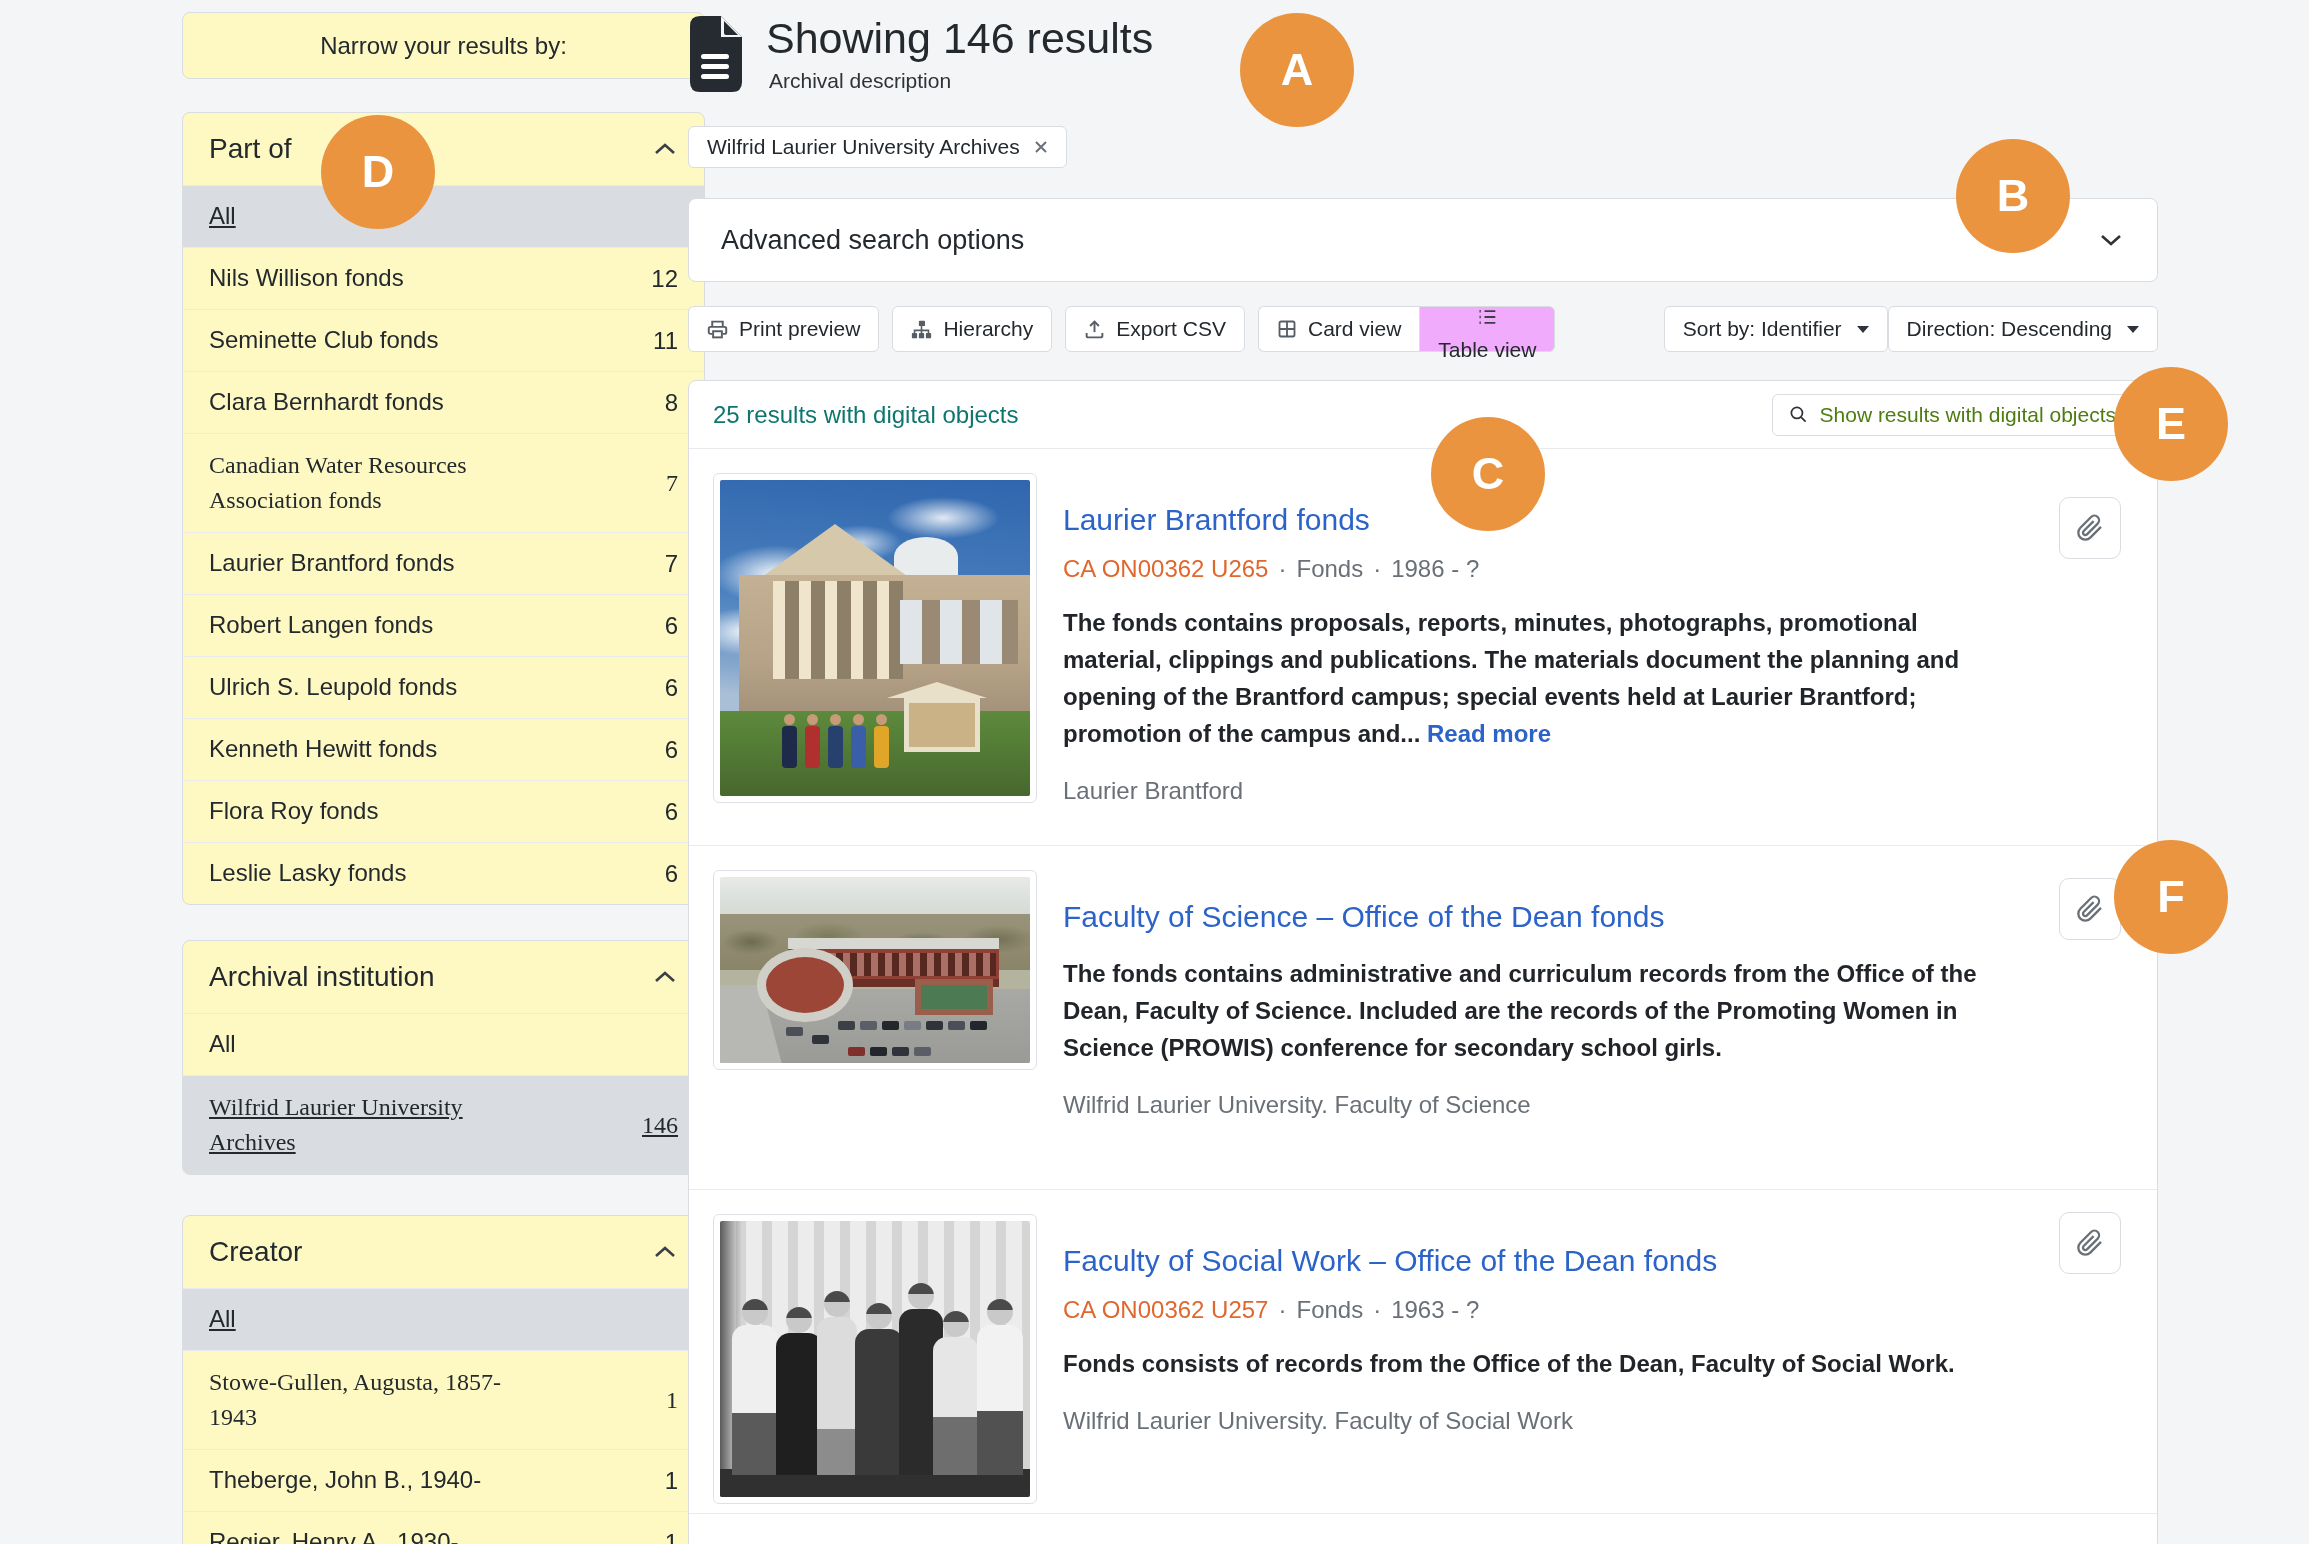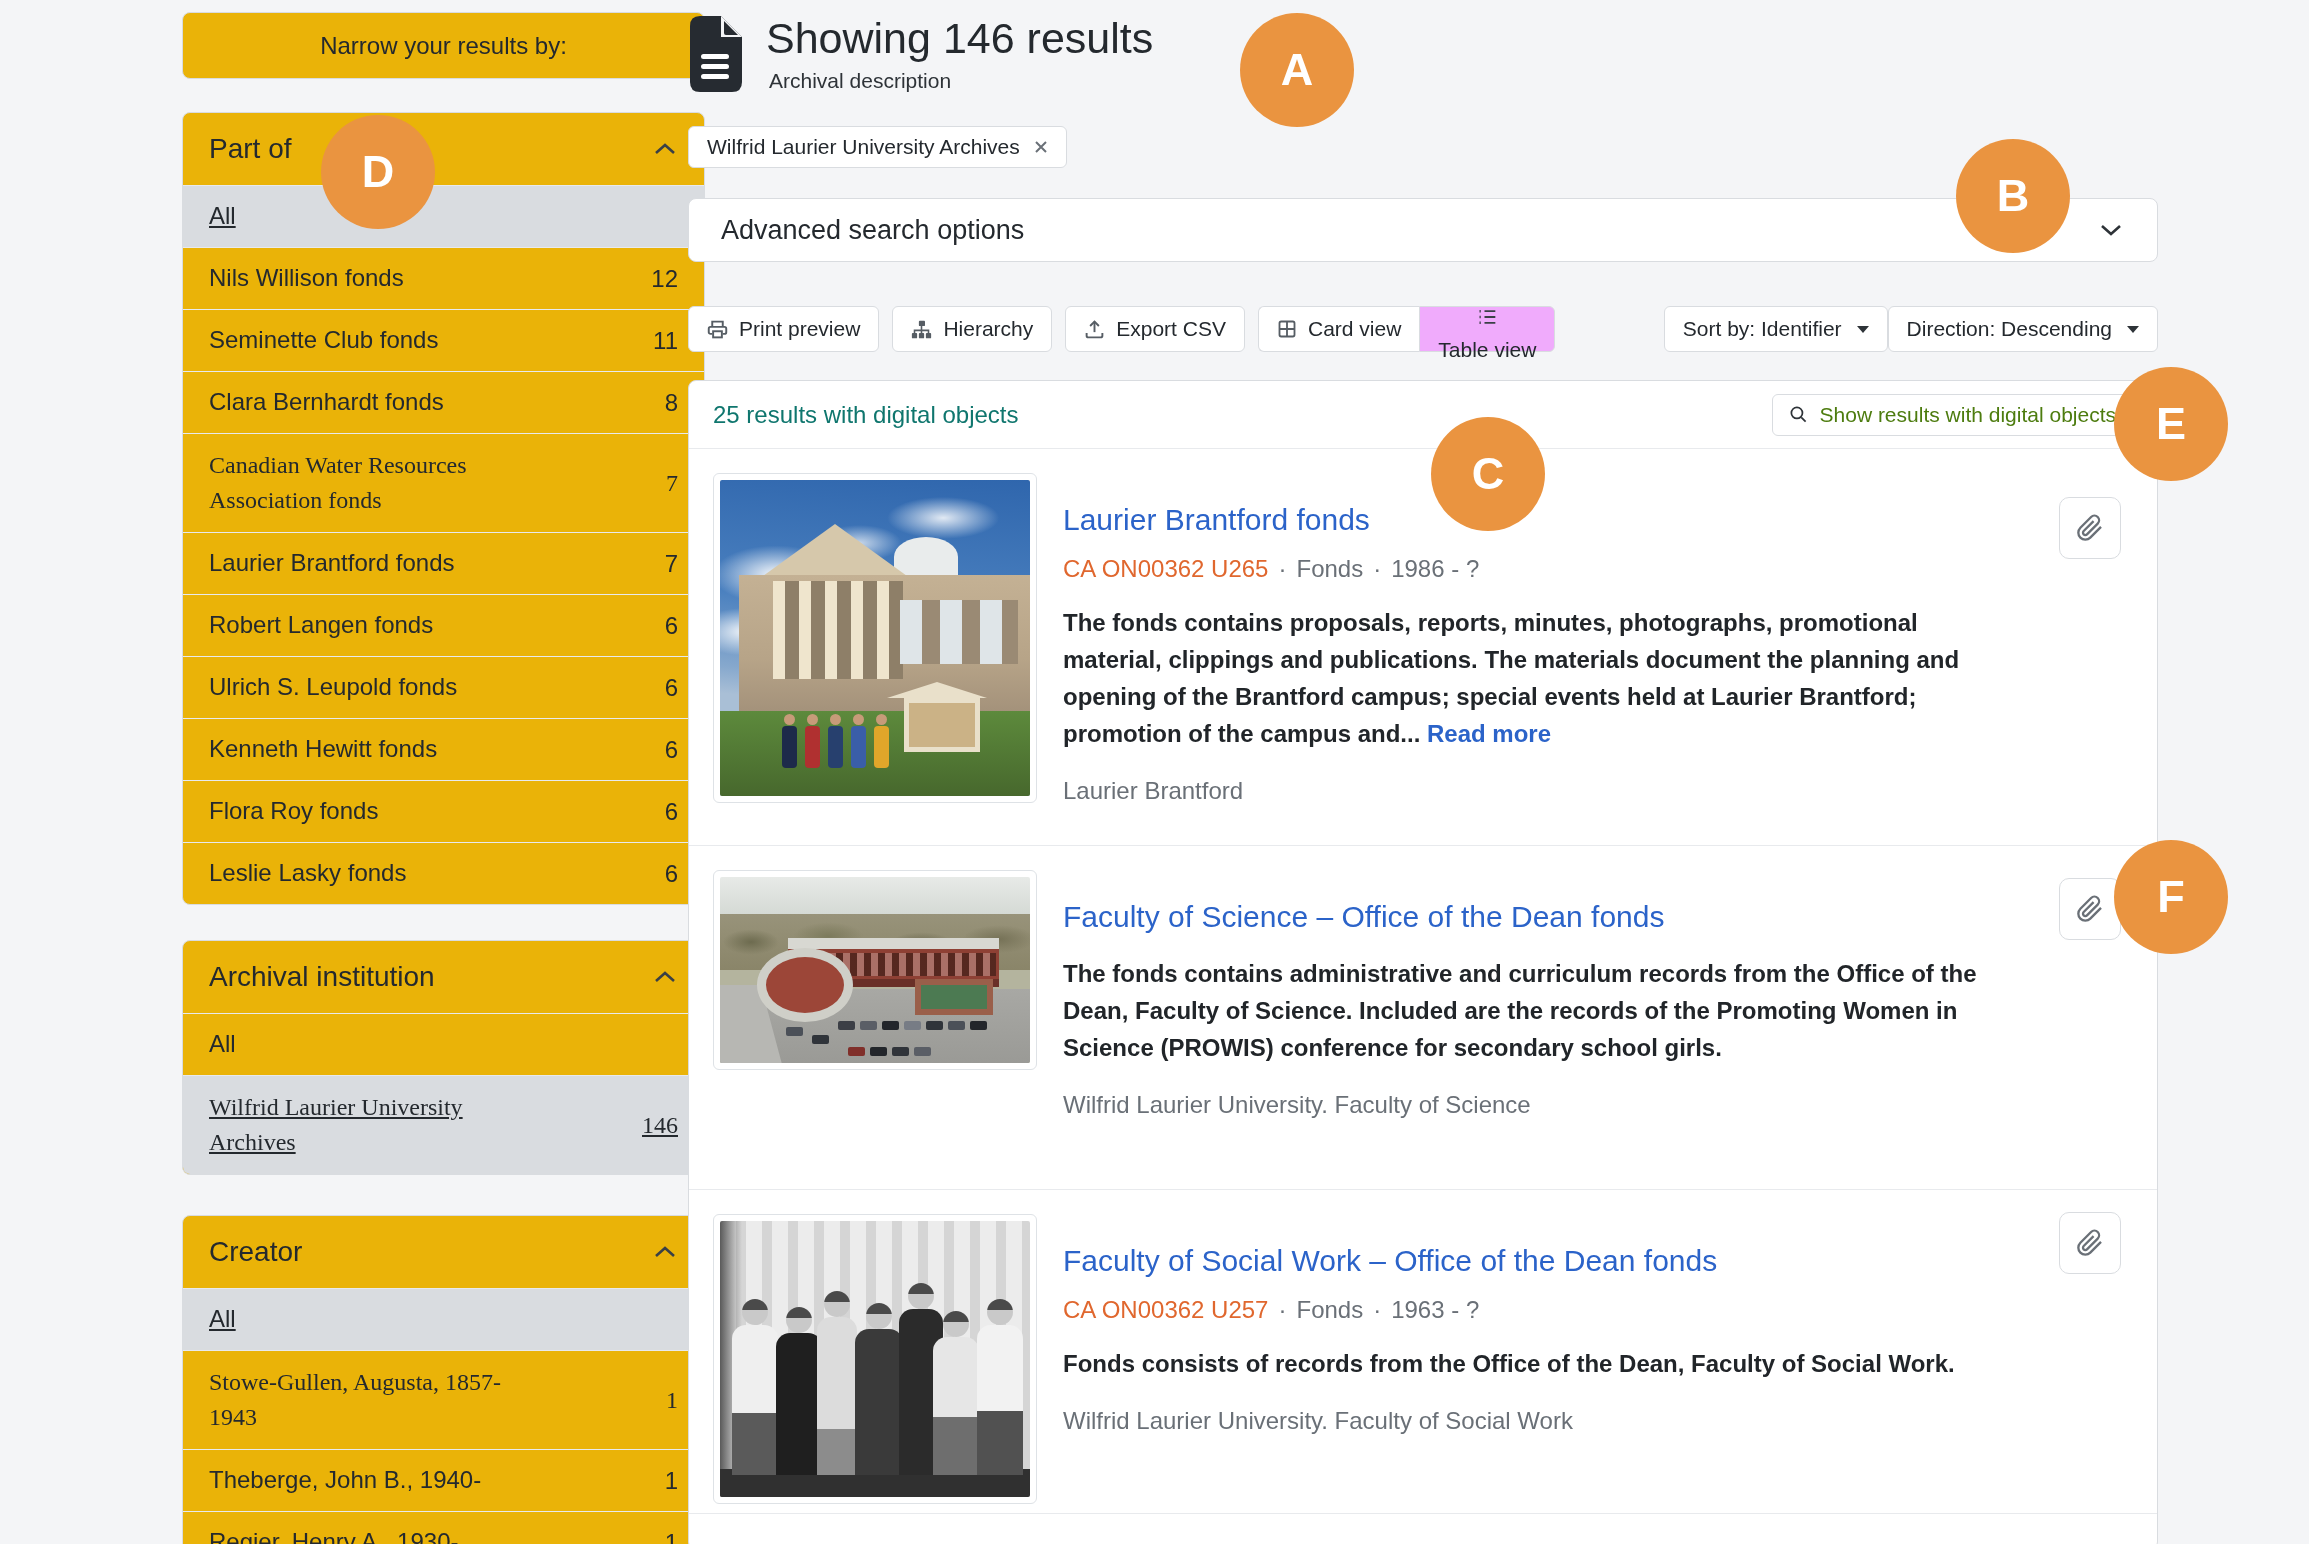--- a/index.html
+++ b/index.html
@@ -1,21 +1,21 @@
 <!DOCTYPE html>
 <html><head>
 <meta charset="utf-8">
 <style>
   * { margin:0; padding:0; box-sizing:border-box; }
   html,body { width:2309px; height:1544px; }
   body { font-family:"Liberation Sans", sans-serif; background:#f4f5f7; color:#24292e; }
   .page { position:relative; width:2309px; height:1544px; overflow:hidden; }
 
   
-  .side-card { position:absolute; left:182px; width:523px; background:#eab308;
+  .side-card { position:absolute; left:182px; width:523px; background:#fef9c3;
                border:1px solid #d9dce0; border-radius:8px; overflow:hidden; }
   .narrow-card { top:12px; height:67px; display:flex; align-items:center; justify-content:center;
                  font-size:24px; color:#24292e; }
   .facet-header { display:flex; align-items:center; justify-content:space-between;
                   padding:0 26px; height:72px; font-size:28px; color:#24292e; }
   .facet-row { display:flex; align-items:center; justify-content:space-between; gap:16px;
                padding:0 26px; min-height:62px; border-top:1px solid #e8eaed;
                font-size:24px; color:#24292e; cursor:pointer; }
   .facet-row.tall { min-height:99px; padding-top:13px; padding-bottom:13px;font-family:Liberation Serif, serif; }
   .facet-row.selected { background:#d9dce0; }
@@ -25,21 +25,21 @@
 
   
   .doc-icon { position:absolute; left:688px; top:16px; }
   .page-title { position:absolute; left:766px; top:14px; font-size:43px; font-weight:500; color:#24292e; }
   .page-subtitle { position:absolute; left:769px; top:69px; font-size:21px; color:#2e3338; }
   .filter-tag { position:absolute; left:688px; top:126px; height:42px; background:#fff;
                 border:1px solid #d9dce0; border-radius:6px; display:inline-flex; align-items:center;
                 gap:14px; padding:0 18px; font-size:21px; color:#24292e; }
   .filter-tag .xbtn { display:flex; cursor:pointer; }
 
-  .adv-panel { position:absolute; left:688px; top:198px; width:1470px; height:64px; background:#fff;
+  .adv-panel { position:absolute; left:688px; top:198px; width:1470px; height:84px; background:#fff;
                border:1px solid #d9dce0; border-radius:8px; display:flex; align-items:center;
                justify-content:space-between; padding:0 32px; cursor:pointer; }
   .adv-panel .adv-label { font-size:27px; color:#24292e; }
 
   
   .toolbar { position:absolute; left:688px; top:306px; width:1470px; height:46px;
              display:flex; align-items:stretch; gap:13px; }
   .tbtn { display:inline-flex; align-items:center; gap:11px; background:#fff; border:1px solid #d9dce0;
           border-radius:6px; padding:0 18px; font-size:21px; color:#24292e; cursor:pointer;
           font-family:inherit; }

